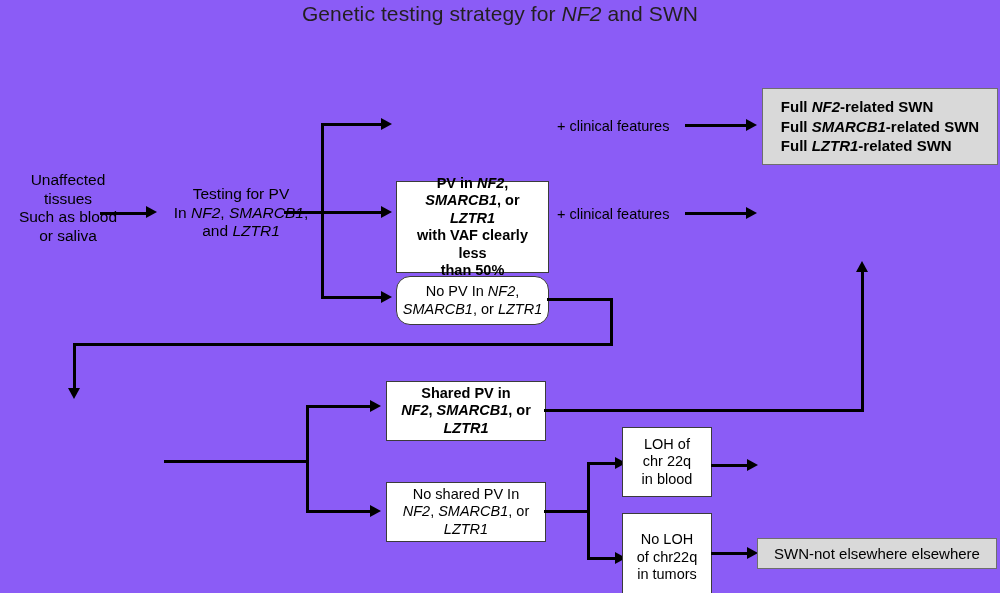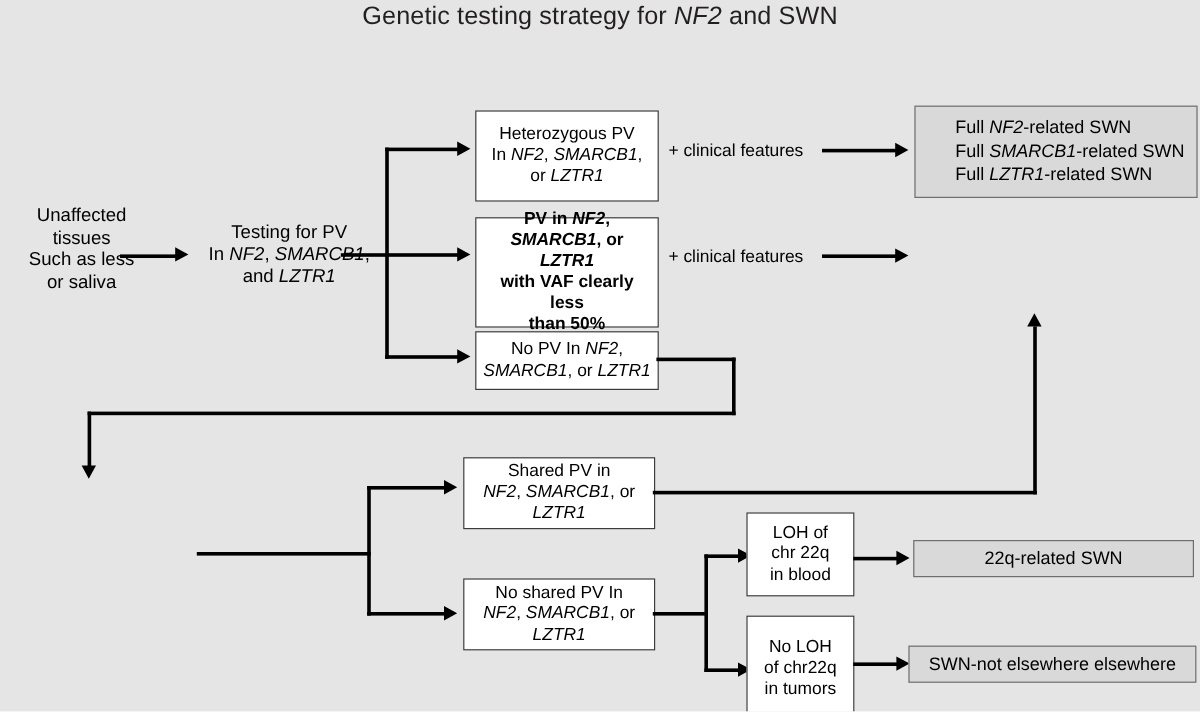--- a/index.html
+++ b/index.html
@@ -1,19 +1,19 @@
 <!DOCTYPE html>
 <html><head>
 <meta charset="utf-8">
 <style>
   html,body{margin:0;padding:0;background:#ffffff;}
   #canvas{
     position:relative;
     width:1000px;height:593px;
-    background:#e5e5e5;
+    background:#8b5cf6;
     font-family:"Liberation Sans", sans-serif;
     color:#1a1a1a;
     overflow:hidden;
   }
   .title{
     position:absolute;left:0;top:2px;width:1000px;
     text-align:center;
     font-size:21px;
     font-weight:400;
     color:#231f20;
@@ -49,21 +49,21 @@
     border:1.3px solid #6e6e6e;
     background:#d9d9d9;
     display:flex;
     align-items:center;
     font-size:15px;
     line-height:19.5px;
     color:#000;
     padding:4px 10px;
   }
   .gbox.center{justify-content:center;text-align:center;}
-  .gbox.left{justify-content:flex-end;text-align:left;}
+  .gbox.left{justify-content:center;text-align:left;font-weight:bold;}
   .gtxt{white-space:pre-line;}
   .btxt{white-space:pre-line;}
   em{font-style:italic;}
   
   .lbl{
     position:absolute;
     font-size:14.5px;
     color:#000;
     white-space:nowrap;
   }
@@ -94,21 +94,21 @@
 </style>
 </head>
 <body>
 
 <div id="canvas">
 
   <div class="title">Genetic testing strategy for <em>NF2</em> and SWN</div>
 
   <div class="plain btxt" style="left:2px;top:171px;width:132px;">Unaffected
 tissues
-Such as less
+Such as blood
 or saliva</div>
 
   <div class="hl" style="left:100px;top:212px;width:48px;"></div>
   <div class="arrow-r" style="left:146px;top:206px;"></div>
 
   <div class="plain btxt" style="left:152px;top:185px;width:178px;">Testing for PV
 In <em>NF2</em>, <em>SMARCB1</em>,
 and <em>LZTR1</em></div>
 
   <div class="hl" style="left:284px;top:211px;width:40px;"></div>
@@ -116,34 +116,29 @@
 
   <div class="hl" style="left:321px;top:123px;width:62px;"></div>
   <div class="arrow-r" style="left:381px;top:118px;"></div>
 
   <div class="hl" style="left:321px;top:211px;width:62px;"></div>
   <div class="arrow-r" style="left:381px;top:206px;"></div>
 
   <div class="hl" style="left:321px;top:296px;width:62px;"></div>
   <div class="arrow-r" style="left:381px;top:291px;"></div>
 
-  <div class="box" style="left:396px;top:92px;width:153px;height:76px;">
-    <span class="btxt">Heterozygous PV
-In <em>NF2</em>, <em>SMARCB1</em>,
-or <em>LZTR1</em></span>
-  </div>
 
   <div class="box" style="left:396px;top:181px;width:153px;height:92px;font-weight:bold;">
     <span class="btxt">PV in <em>NF2</em>,
 <em>SMARCB1</em>, or <em>LZTR1</em>
 with VAF clearly less
 than 50%</span>
   </div>
 
-  <div class="box" style="left:396px;top:276px;width:153px;height:49px;">
+  <div class="box" style="left:396px;top:276px;width:153px;height:49px;border-radius:14px;">
     <span class="btxt">No PV In <em>NF2</em>,
 <em>SMARCB1</em>, or <em>LZTR1</em></span>
   </div>
 
   <div class="lbl" style="left:557px;top:118px;">+ clinical features</div>
   <div class="hl" style="left:685px;top:124px;width:63px;"></div>
   <div class="arrow-r" style="left:746px;top:119px;"></div>
 
   <div class="lbl" style="left:557px;top:206px;">+ clinical features</div>
   <div class="hl" style="left:685px;top:212px;width:63px;"></div>
@@ -165,21 +160,21 @@
 
   <div class="hl" style="left:164px;top:460px;width:145px;"></div>
   <div class="vl" style="left:306px;top:405px;height:108px;"></div>
 
   <div class="hl" style="left:306px;top:405px;width:66px;"></div>
   <div class="arrow-r" style="left:370px;top:400px;"></div>
 
   <div class="hl" style="left:306px;top:510px;width:66px;"></div>
   <div class="arrow-r" style="left:370px;top:505px;"></div>
 
-  <div class="box" style="left:386px;top:381px;width:160px;height:60px;">
+  <div class="box" style="left:386px;top:381px;width:160px;height:60px;font-weight:bold;">
     <span class="btxt">Shared PV in
 <em>NF2</em>, <em>SMARCB1</em>, or
 <em>LZTR1</em></span>
   </div>
 
   <div class="box" style="left:386px;top:482px;width:160px;height:60px;">
     <span class="btxt">No shared PV In
 <em>NF2</em>, <em>SMARCB1</em>, or
 <em>LZTR1</em></span>
   </div>
@@ -208,21 +203,18 @@
 of chr22q
 in tumors</span>
   </div>
 
   <div class="hl" style="left:711px;top:464px;width:38px;"></div>
   <div class="arrow-r" style="left:747px;top:459px;"></div>
 
   <div class="hl" style="left:711px;top:552px;width:38px;"></div>
   <div class="arrow-r" style="left:747px;top:547px;"></div>
 
-  <div class="gbox center" style="left:761px;top:450px;width:234px;height:31px;">
-    <span class="gtxt">22q-related SWN</span>
-  </div>
 
   <div class="gbox center" style="left:757px;top:538px;width:240px;height:31px;">
     <span class="gtxt">SWN-not elsewhere elsewhere</span>
   </div>
 
 </div>
 
 </body></html>

